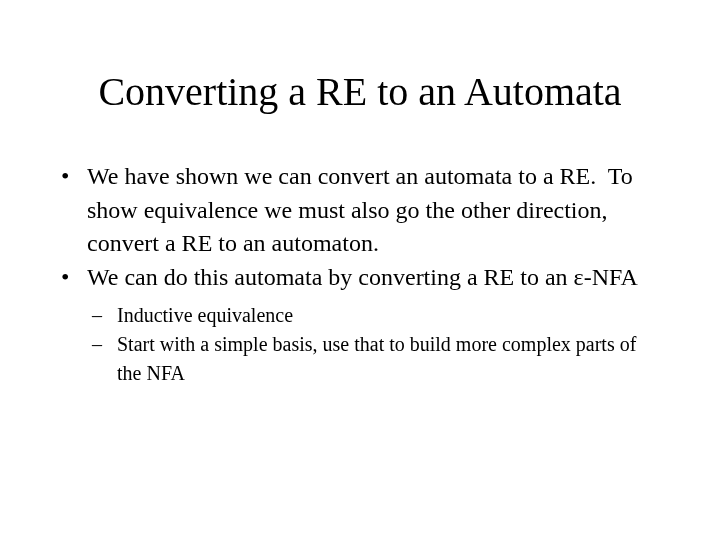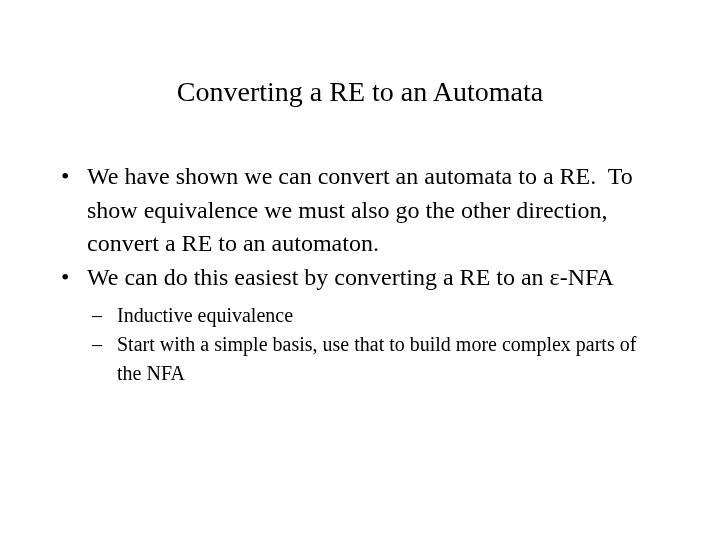--- a/index.html
+++ b/index.html
@@ -19,21 +19,21 @@
     width: 720px;
     height: 540px;
     background: #ffffff;
   }
   .slide-title {
     position: absolute;
     left: 36px;
     top: 70px;
     width: 648px;
     text-align: center;
-    font-size: 28px;
+    font-size: 40px;
     line-height: 44px;
     font-weight: normal;
     color: #000000;
     white-space: nowrap;
   }
   .body-block {
     position: absolute;
     left: 54px;
     top: 160px;
     width: 600px;
@@ -85,21 +85,21 @@
 
   <div class="body-block">
 
     <div class="bullet-l1">
       <span class="marker">•</span>
       <span class="nowrap-line">We have shown we can convert an automata to a RE.  To show equivalence we must also go the other direction, convert a RE to an automaton.</span>
     </div>
 
     <div class="bullet-l1">
       <span class="marker">•</span>
-      <span class="nowrap-line">We can do this easiest by converting a RE to an ε-NFA</span>
+      <span class="nowrap-line">We can do this automata by converting a RE to an ε-NFA</span>
     </div>
 
     <div class="sub-list">
 
       <div class="bullet-l2">
         <span class="marker">–</span>
         <span class="nowrap-line">Inductive equivalence</span>
       </div>
 
       <div class="bullet-l2">

